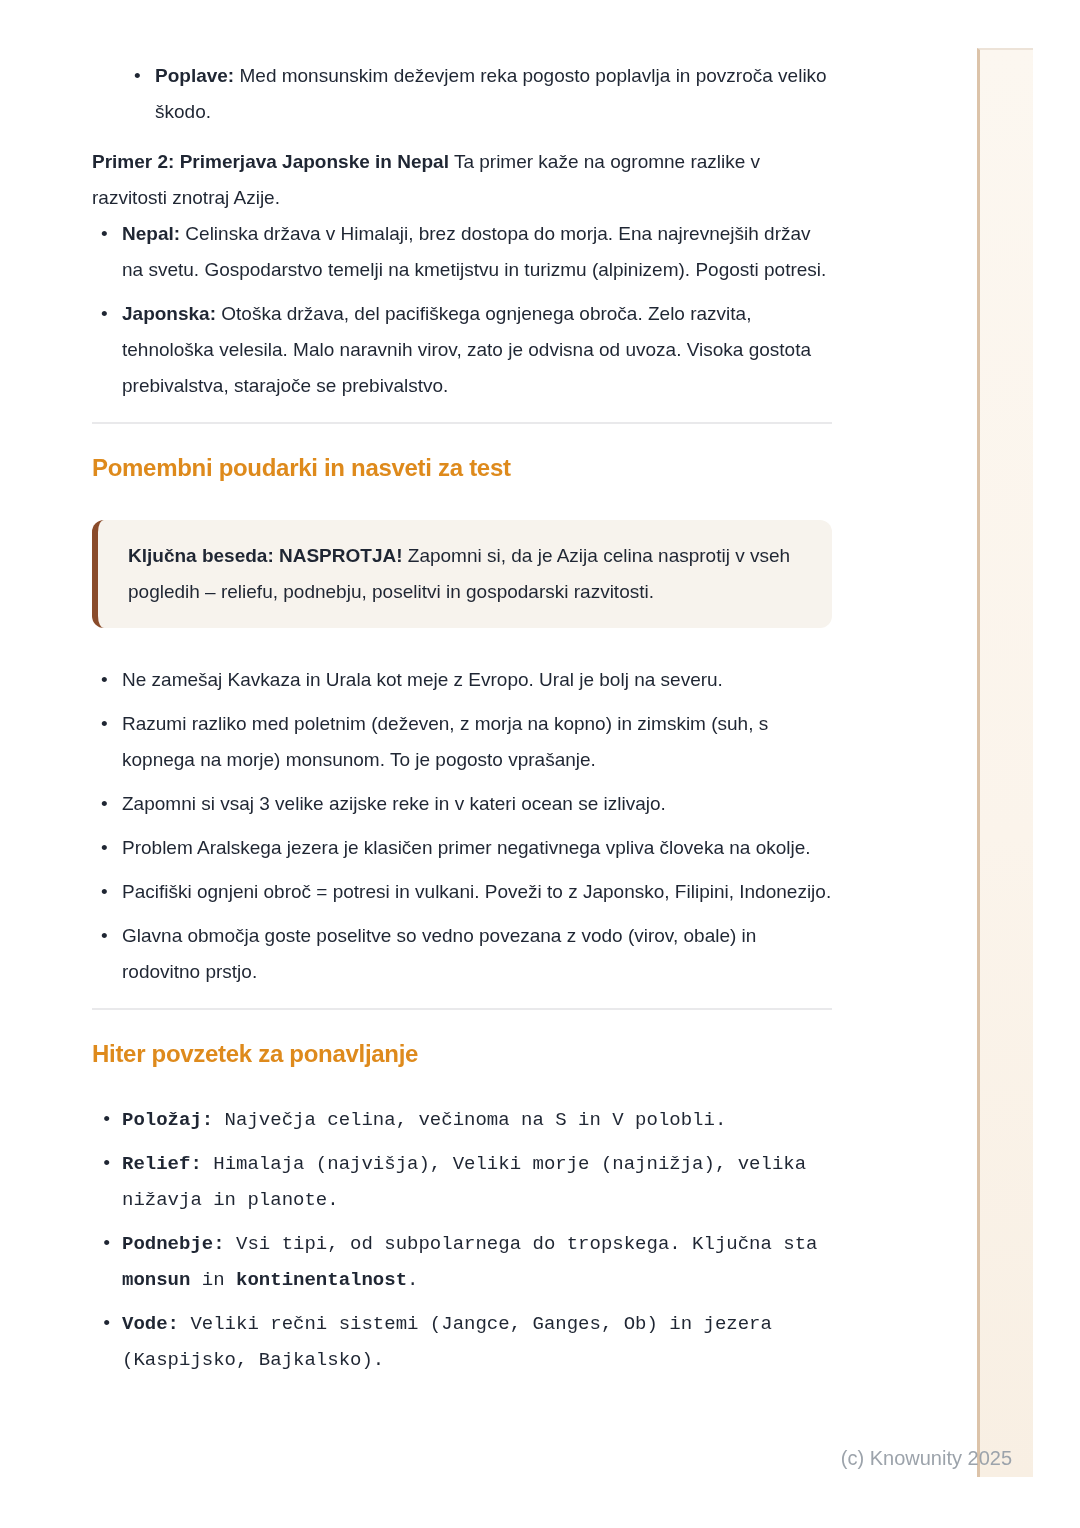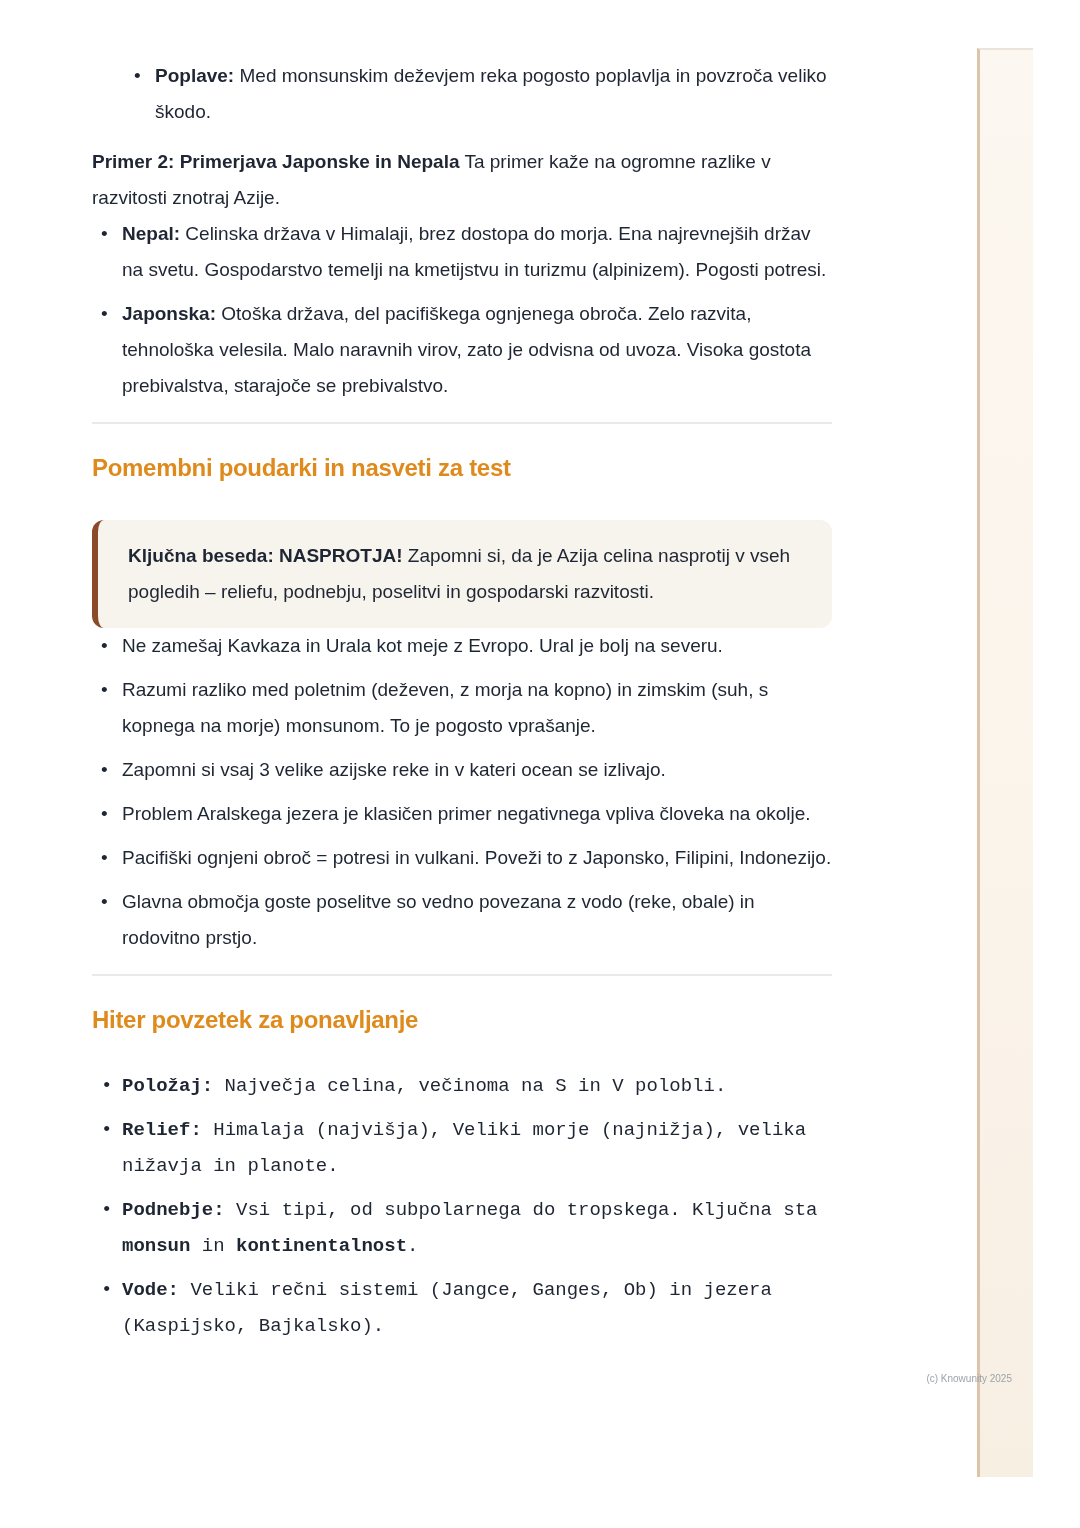--- a/index.html
+++ b/index.html
@@ -74,74 +74,74 @@
     letter-spacing:-0.3px;
   }
   .callout{
     margin-top:32px;
     background:var(--callout-bg);
     border-left:6px solid var(--callout-border);
     border-radius:12px;
     padding:18px 28px 18px 30px;
   }
   .callout .para{margin-top:0;}
-  ul.blist.tips{}
+  ul.blist.tips{margin-top:34px;}
   ul.blist.summary{margin-top:28px;font-family:Liberation Mono, monospace;}
   .stripe{
     position:absolute;
     left:977px;
     top:48px;
     width:56px;
     height:1429px;
     background:linear-gradient(180deg,#FCF7F0 0%,var(--stripe-bg) 55%,#F8EFE3 100%);
     border-left:3px solid var(--stripe-border);
     border-top:2px solid #EDE3D8;
   }
   .watermark{
     position:absolute;
-    top:1370px;
+    top:1449px;
     right:68px;
-    font-size:10px;
+    font-size:20px;
     line-height:18px;
     color:var(--watermark-color);
     z-index:2;
   }
 </style>
 </head>
 <body>
 
 <div class="page">
   <div class="content">
 
     <ul class="blist nested">
         <li><strong>Poplave:</strong><span> Med monsunskim deževjem reka pogosto poplavlja in povzroča veliko škodo.</span></li>
       </ul>
 
-    <p class="para"><strong>Primer 2: Primerjava Japonske in Nepala</strong><span> Ta primer kaže na ogromne razlike v razvitosti znotraj Azije.</span></p>
+    <p class="para"><strong>Primer 2: Primerjava Japonske in Nepal</strong><span> Ta primer kaže na ogromne razlike v razvitosti znotraj Azije.</span></p>
 
     <ul class="blist">
         <li><strong>Nepal:</strong><span> Celinska država v Himalaji, brez dostopa do morja. Ena najrevnejših držav na svetu. Gospodarstvo temelji na kmetijstvu in turizmu (alpinizem). Pogosti potresi.</span></li>
         <li><strong>Japonska:</strong><span> Otoška država, del pacifiškega ognjenega obroča. Zelo razvita, tehnološka velesila. Malo naravnih virov, zato je odvisna od uvoza. Visoka gostota prebivalstva, starajoče se prebivalstvo.</span></li>
       </ul>
 
     <hr class="divider">
 
     <h2 class="heading">Pomembni poudarki in nasveti za test</h2>
 
     <div class="callout">
       <p class="para"><strong>Ključna beseda: NASPROTJA!</strong><span> Zapomni si, da je Azija celina nasprotij v vseh pogledih – reliefu, podnebju, poselitvi in gospodarski razvitosti.</span></p>
     </div>
 
     <ul class="blist tips">
         <li><span>Ne zamešaj Kavkaza in Urala kot meje z Evropo. Ural je bolj na severu.</span></li>
         <li><span>Razumi razliko med poletnim (deževen, z morja na kopno) in zimskim (suh, s kopnega na morje) monsunom. To je pogosto vprašanje.</span></li>
         <li><span>Zapomni si vsaj 3 velike azijske reke in v kateri ocean se izlivajo.</span></li>
         <li><span>Problem Aralskega jezera je klasičen primer negativnega vpliva človeka na okolje.</span></li>
         <li><span>Pacifiški ognjeni obroč = potresi in vulkani. Poveži to z Japonsko, Filipini, Indonezijo.</span></li>
-        <li><span>Glavna območja goste poselitve so vedno povezana z vodo (reke, obale) in rodovitno prstjo.</span></li>
+        <li><span>Glavna območja goste poselitve so vedno povezana z vodo (virov, obale) in rodovitno prstjo.</span></li>
       </ul>
 
     <hr class="divider">
 
     <h2 class="heading">Hiter povzetek za ponavljanje</h2>
 
     <ul class="blist summary">
         <li><strong>Položaj:</strong><span> Največja celina, večinoma na S in V polobli.</span></li>
         <li><strong>Relief:</strong><span> Himalaja (najvišja), Veliki morje (najnižja), velika nižavja in planote.</span></li>
         <li><strong>Podnebje:</strong><span> Vsi tipi, od subpolarnega do tropskega. Ključna sta </span><strong>monsun</strong><span> in </span><strong>kontinentalnost</strong><span>.</span></li>

